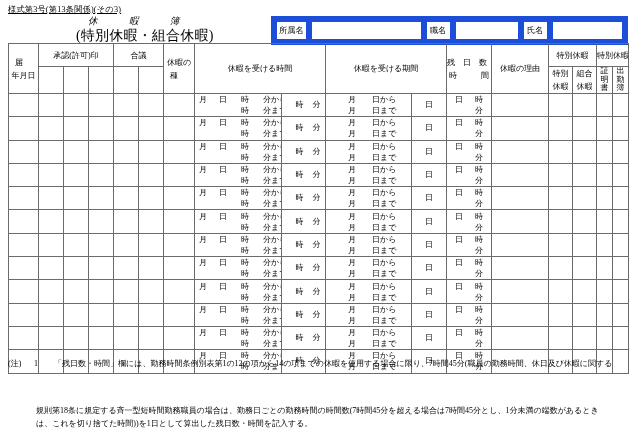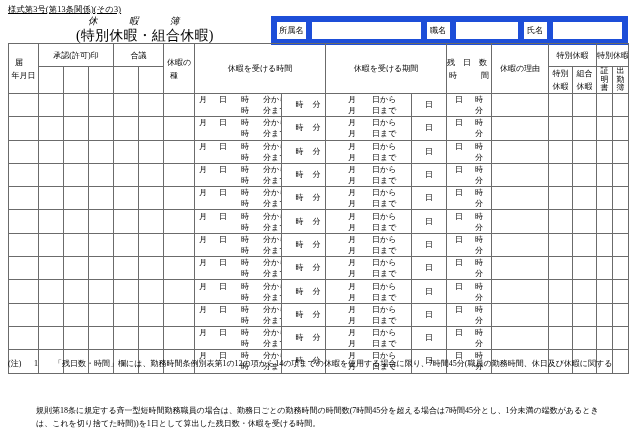--- a/index.html
+++ b/index.html
@@ -584,17 +584,17 @@
   </table>
 
   <div class="notes">
     <div class="note-line n-indent1">
       <span class="n-tag">(注)</span><span class="n-num">1</span><span>「残日数・時間」欄には、勤務時間条例別表第1の12の項から14の項までの休暇を使用する場合に限り、7時間45分(職員の勤務時間、休日及び休暇に関する</span>
     </div>
     <div class="note-line n-indent2">
       <span>規則第18条に規定する斉一型短時間勤務職員の場合は、勤務日ごとの勤務時間の時間数(7時間45分を超える場合は7時間45分とし、1分未満の端数があるとき</span>
     </div>
     <div class="note-line n-indent3">
-      <span>は、これを切り捨てた時間))を1日として算出した残日数・休暇を受ける時間。</span>
+      <span>は、これを切り捨てた時間))を1日として算出した残日数・時間を記入する。</span>
     </div>
   </div>
 
 </div>
 
 </body></html>

